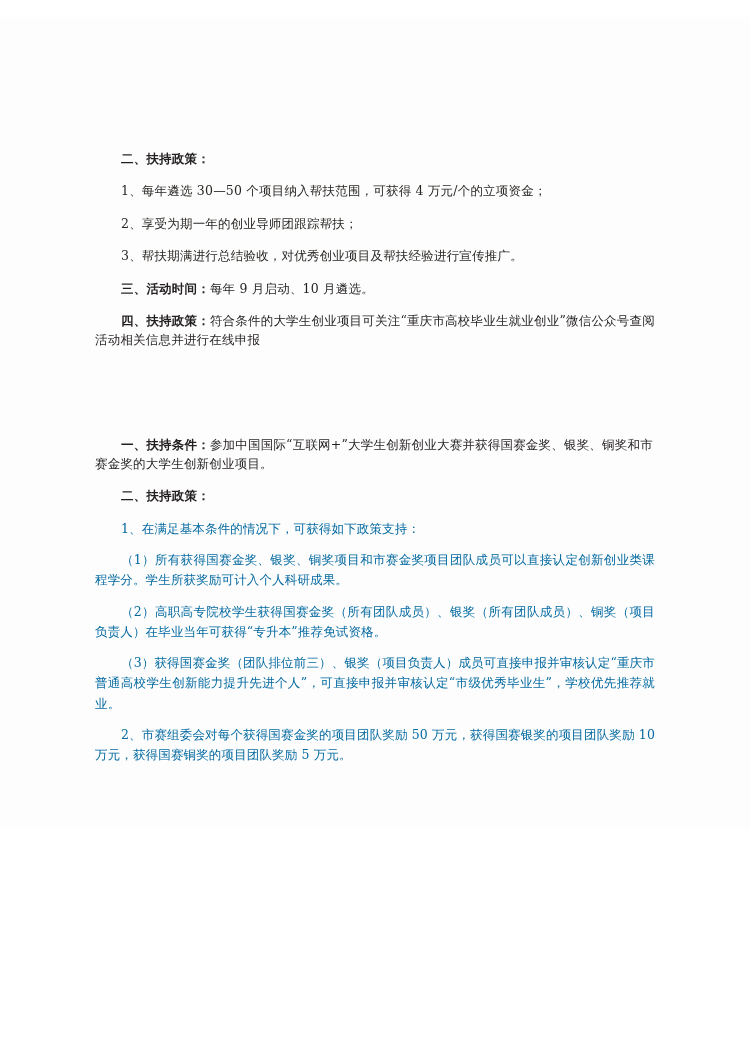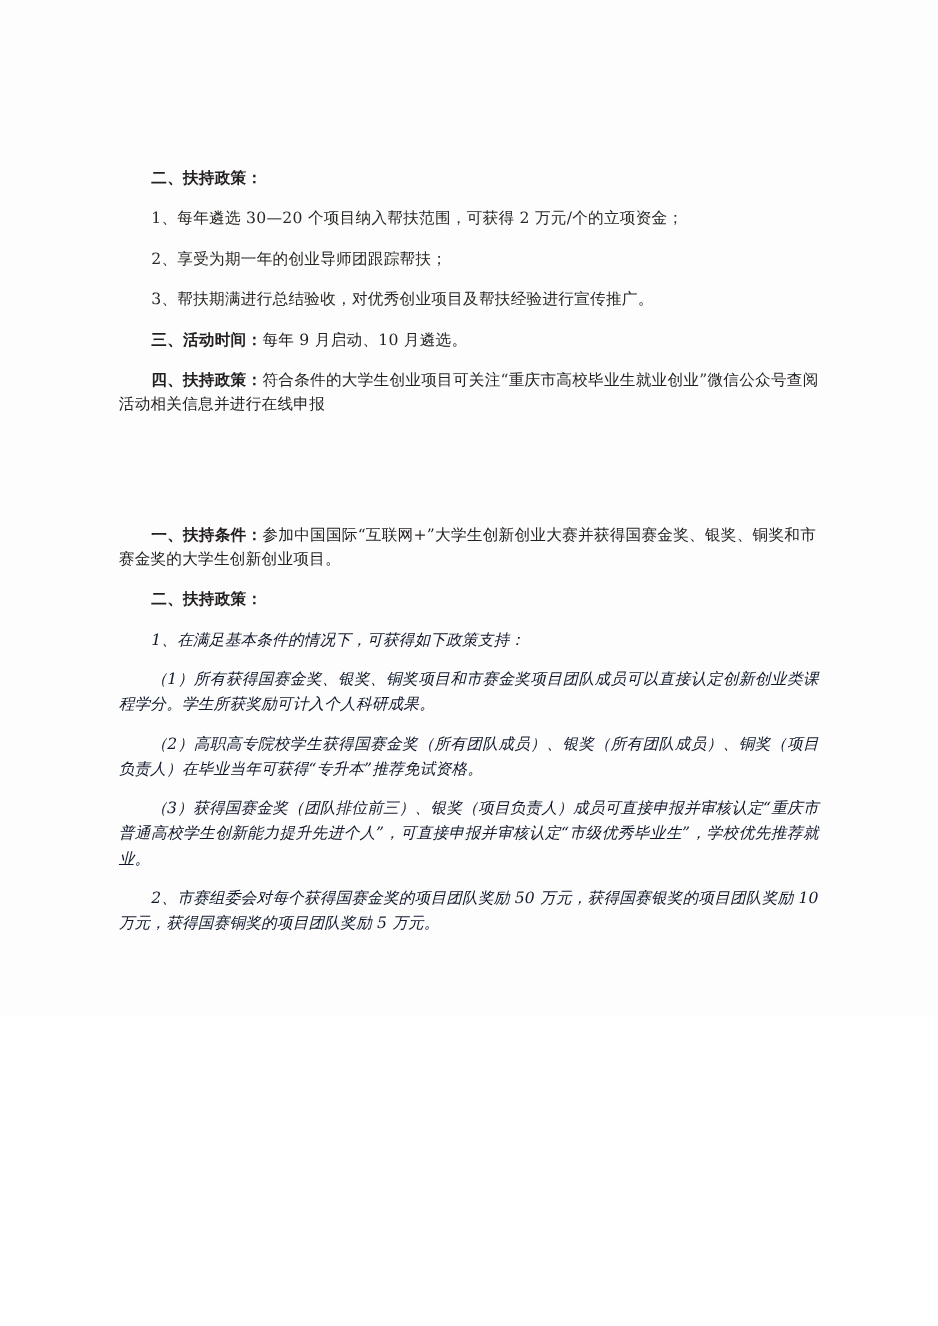--- a/index.html
+++ b/index.html
@@ -11,21 +11,21 @@
     width: 750px;
     height: 1061px;
     position: relative;
     font-family: "DejaVu Serif", "Liberation Serif", serif;
     color: #231f20;
     overflow: hidden;
   }
   .page {
     position: absolute;
     left: 0;
-    top: 0;
+    top: 17px;
     width: 750px;
     height: 812px;
     background: #fdfdfd;
   }
   .content {
     position: absolute;
     left: 95px;
     top: 132px;
     width: 560px;
   }
@@ -59,38 +59,37 @@
     margin: 0 0 26px 0;
     color: #1c1a18;
   }
   .list-para {
     font-size: 12.5px;
     line-height: 1.62;
     text-align: justify;
     text-indent: 26px;
     margin: 0 0 11px 0;
     letter-spacing: 0.15px;
-    color: #0f172a;
-    font-style: italic;
+    color: #0369a1;
   }
   .blurry {
     filter: blur(0.12px);
   }
 </style>
 </head>
 <body>
 
 <div class="page blurry">
   <div class="content">
 
     <div>
       <p class="section-head">
         <span class="lead">二、扶持政策：</span>
       </p>
-      <p class="para indent1">1、每年遴选 30—20 个项目纳入帮扶范围，可获得 2 万元/个的立项资金；</p>
+      <p class="para indent1">1、每年遴选 30—50 个项目纳入帮扶范围，可获得 4 万元/个的立项资金；</p>
       <p class="para indent1">2、享受为期一年的创业导师团跟踪帮扶；</p>
       <p class="para indent1">3、帮扶期满进行总结验收，对优秀创业项目及帮扶经验进行宣传推广。</p>
     </div>
 
     <div>
       <p class="section-head">
         <span class="lead">三、活动时间：</span><span>每年 9 月启动、10 月遴选。</span>
       </p>
     </div>
 

